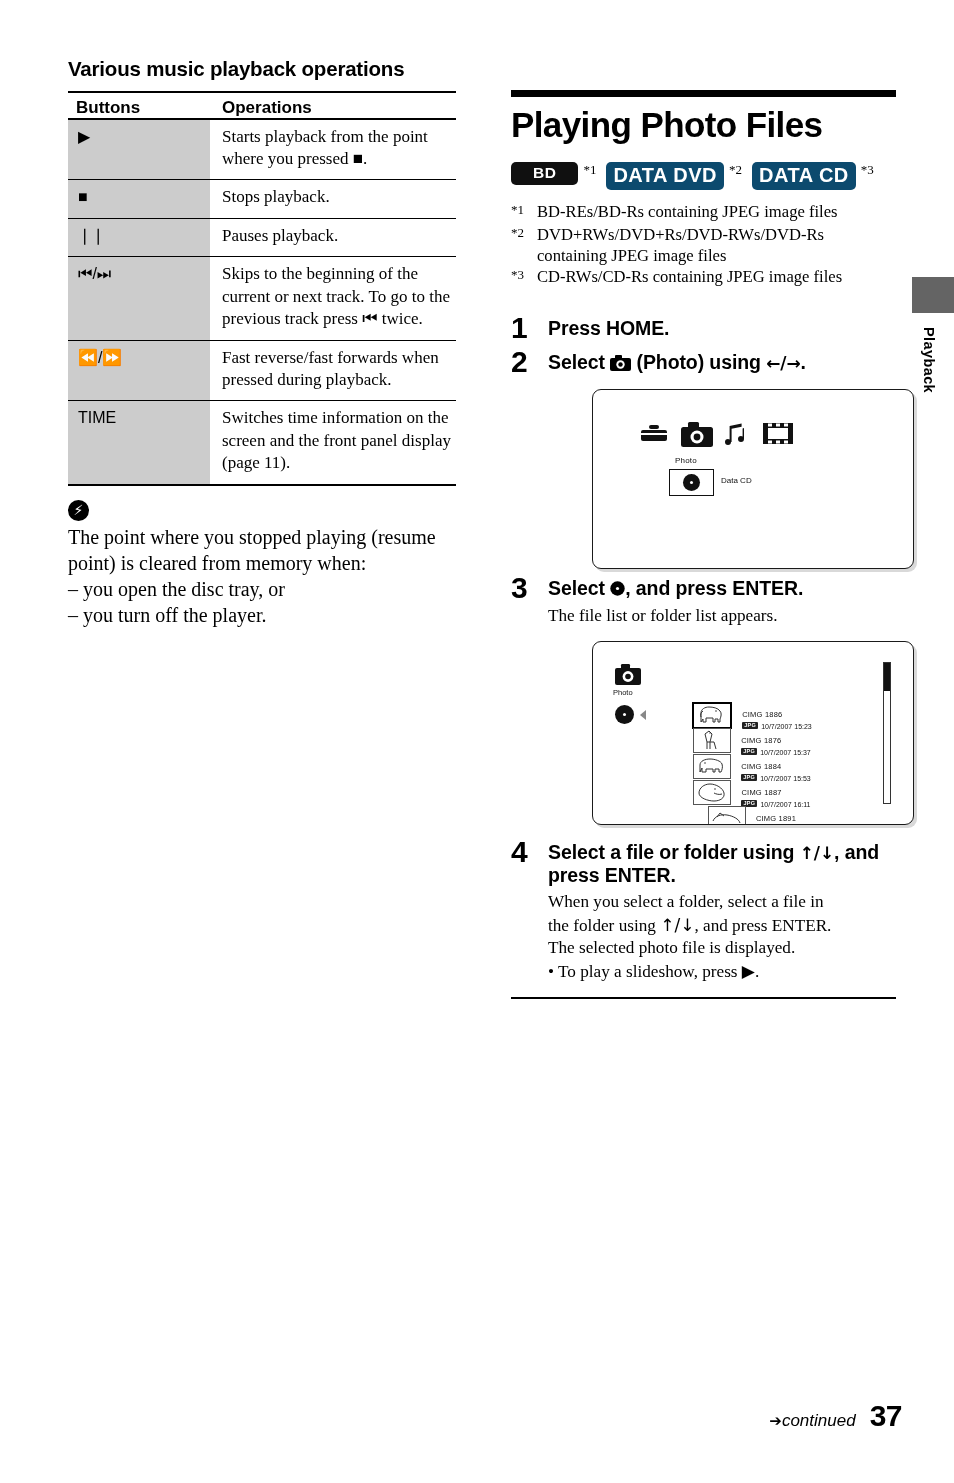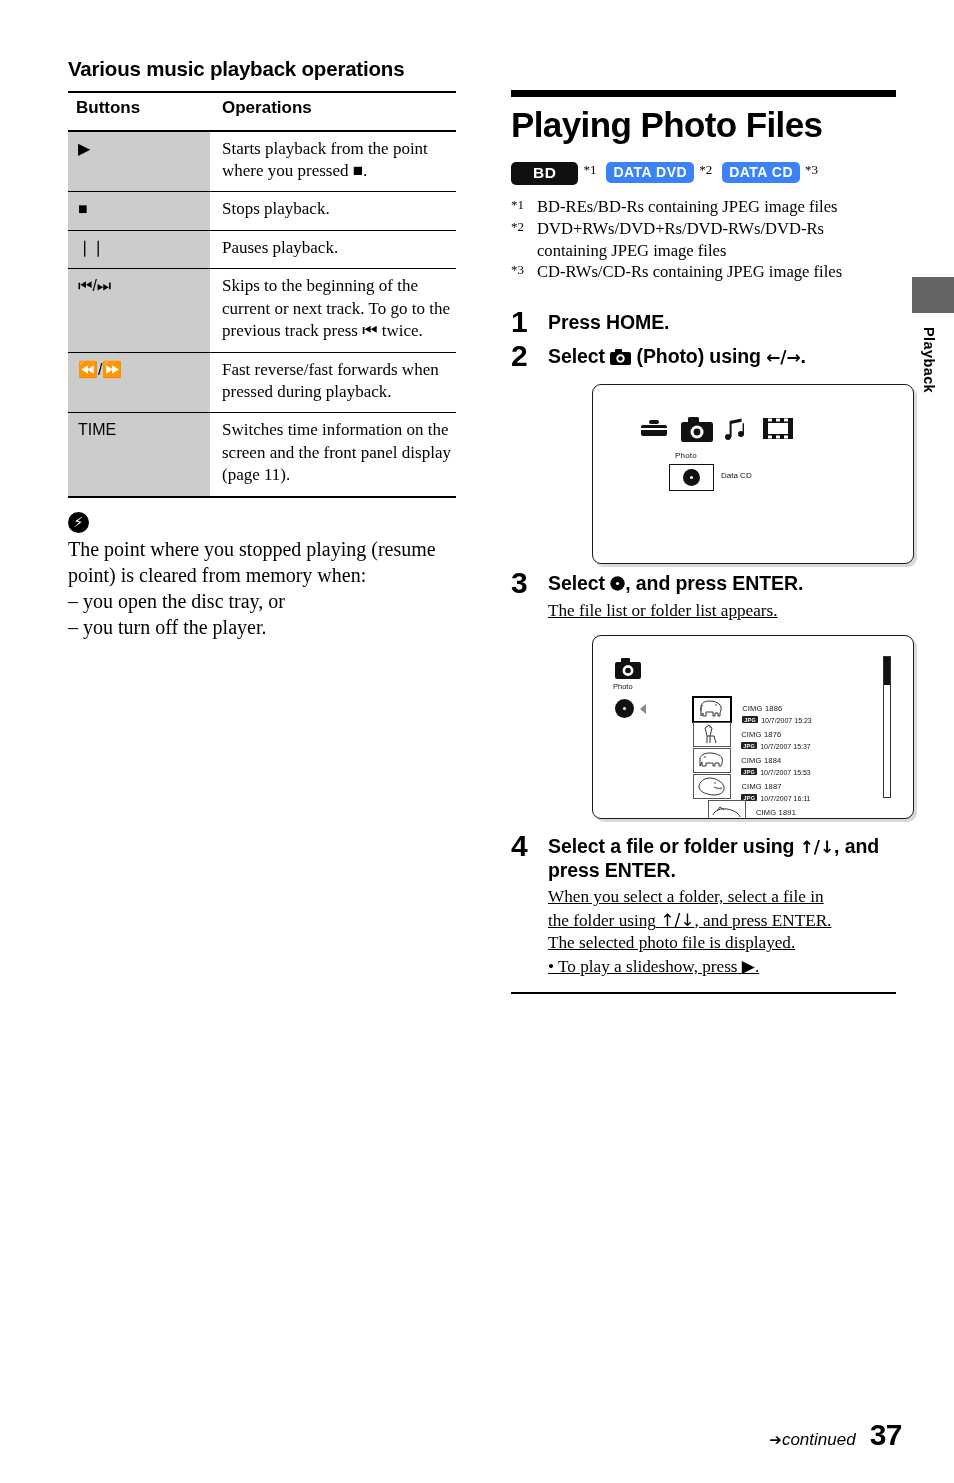--- a/index.html
+++ b/index.html
@@ -39,21 +39,21 @@
     table-layout: fixed;
   }
   table.ops col.c1 { width: 142px; }
   table.ops col.c2 { width: 246px; }
 
   table.ops th {
     font-family: "Liberation Sans", sans-serif;
     font-weight: bold;
     font-size: 17px;
     text-align: left;
-    padding: 5px 0 12px 8px;
+    padding: 5px 0 0 8px;
     border-top: 2.6px solid #000;
     border-bottom: 2.6px solid #000;
     vertical-align: bottom;
   }
   table.ops th.op-h { padding-left: 12px; }
 
   table.ops td {
     font-size: 17px;
     line-height: 1.32;
     vertical-align: top;
@@ -137,21 +137,21 @@
     color: #fff;
     font-family: "Liberation Sans", sans-serif;
     font-weight: bold;
     font-size: 15.5px;
     letter-spacing: 0.5px;
     padding: 2px 12px 3px 12px;
     border-radius: 5px;
     line-height: 1.15;
   }
   .badge.bd { background: #101010; padding: 2px 22px 3px 22px; }
-  .badge.gray { background: #3b82f6; font-size: 14px; padding: 2px 7px 3px 7px; }
+  .badge.gray { background: #0c4a6e; font-size: 20px; padding: 2px 7px 3px 7px; }
   .sup {
     font-size: 13px;
     vertical-align: super;
     margin: 0 10px 0 5px;
     font-family: "Liberation Serif", serif;
   }
 
   .footnotes {
     margin-top: 11px;
     font-size: 16.6px;
@@ -184,21 +184,20 @@
     font-family: "Liberation Sans", sans-serif;
     font-weight: bold;
     font-size: 19.5px;
     line-height: 1.22;
     letter-spacing: -0.1px;
   }
   .step-sub {
     font-size: 17.2px;
     line-height: 1.31;
     margin-top: 3px;
-    text-decoration: underline;
   }
   .step-bullet {
     font-size: 17.2px;
     line-height: 1.31;
   }
   .arrowg {
     font-family: "DejaVu Sans", sans-serif;
     font-size: 17px;
   }
 
@@ -386,21 +385,21 @@
     font-size: 14.5px;
     letter-spacing: 0.4px;
     text-align: left;
     padding-left: 9px;
   }
 
   
   .footer {
     position: absolute;
     right: 52px;
-    bottom: 31px;
+    bottom: 50px;
     display: flex;
     align-items: baseline;
     gap: 14px;
   }
   .cont {
     font-family: "Liberation Sans", sans-serif;
     font-style: italic;
     font-size: 17px;
     font-weight: normal;
   }

